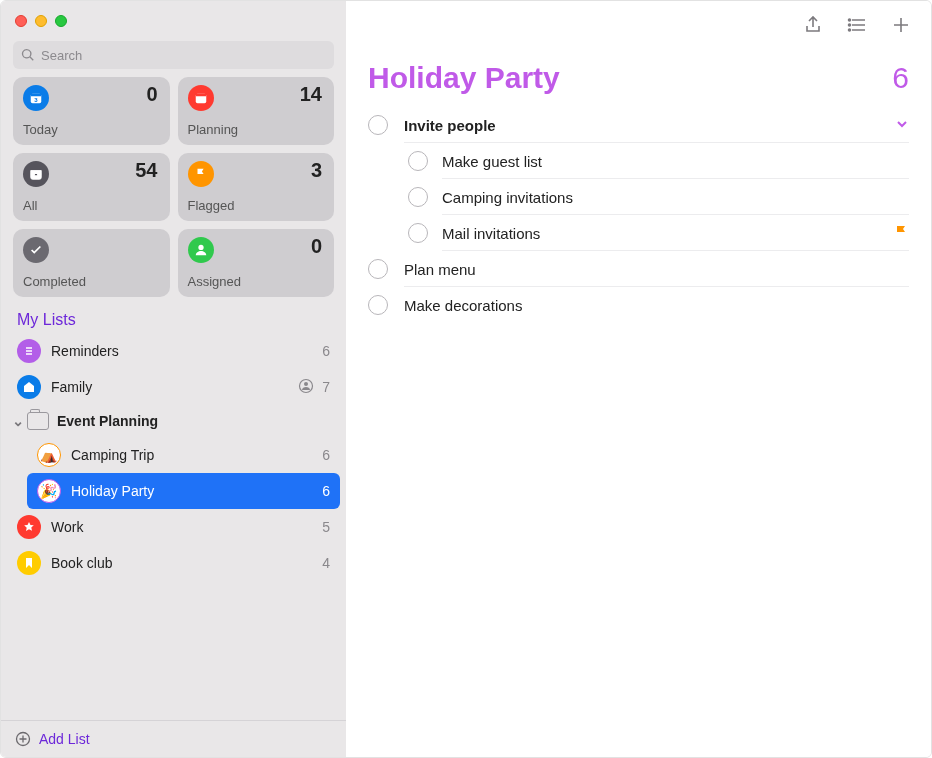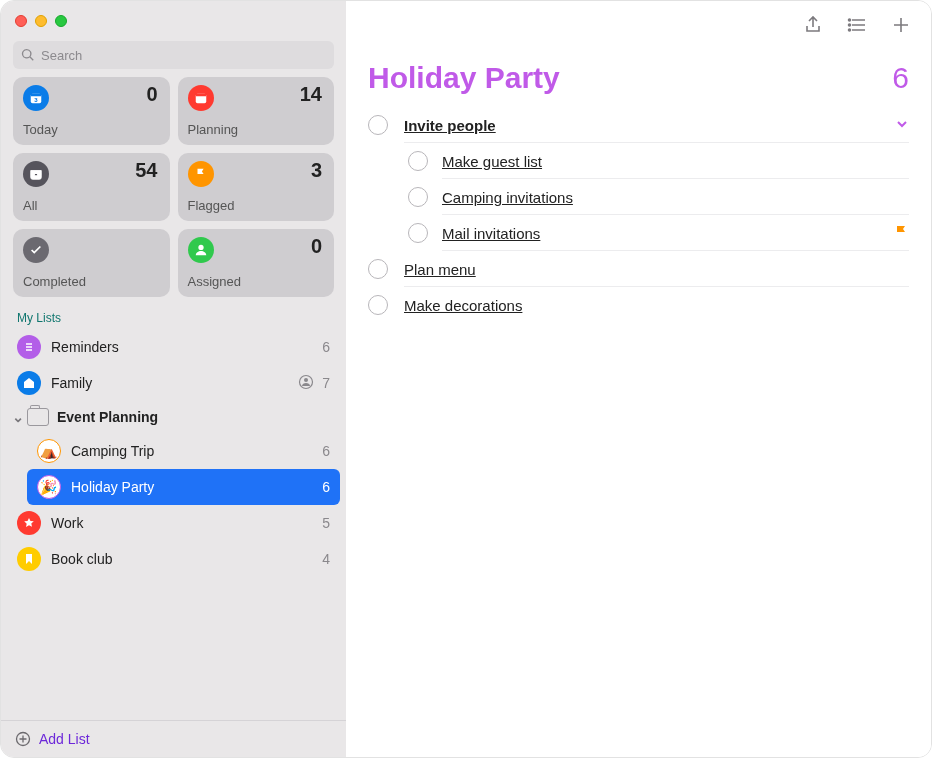--- a/index.html
+++ b/index.html
@@ -7,21 +7,21 @@
   body {
     font-family: -apple-system, BlinkMacSystemFont, "Helvetica Neue", Arial, sans-serif;
     font-size: 13px;
     color: #222;
     background: #fff;
   }
   .window {
     width: 932px;
     height: 758px;
     border: 1px solid #e2e2e2;
-    border-radius: 14px;
+    border-radius: 6px;
     overflow: hidden;
     display: flex;
     position: relative;
     background: #fff;
   }
 
   
   .sidebar {
     width: 345px;
     background: #e9e7e8;
@@ -73,21 +73,21 @@
     position:absolute; top:6px; right:12px;
     font-size:20px; font-weight:700; color:#222;
   }
   .card .label {
     position:absolute; bottom:8px; left:10px;
     font-size:13px; color:#555;
   }
 
   .section-header {
     padding:10px 16px 4px;
-    font-size:12px; color:#0f766e;
+    font-size:16px; color:#6d28d9;
   }
 
   .list-item {
     display:flex; align-items:center;
     padding:4px 16px;
     height:36px;
     cursor:pointer;
     font-size:14px;
     color:#222;
   }
@@ -163,21 +163,21 @@
     display:flex; align-items:center; justify-content:space-between;
     padding:12px 22px 6px 22px;
   }
   .title-row .t{
     font-size:30px; font-weight:700; color:#c05ae8;
   }
   .title-row .big-count{
     font-size:30px; font-weight:400; color:#c05ae8;
   }
 
-  .reminders { padding: 6px 0 0 0; text-decoration: underline; }
+  .reminders { padding: 6px 0 0 0; }
   .r-row{
     display:flex; align-items:center;
     padding:8px 22px;
     position:relative;
   }
   .r-row.sub { padding-left:62px;}
   .r-row .check{
     width:20px;height:20px;border-radius:50%;
     border:1.6px solid #b8b6ba;
     margin-right:16px; flex-shrink:0; cursor:pointer;

